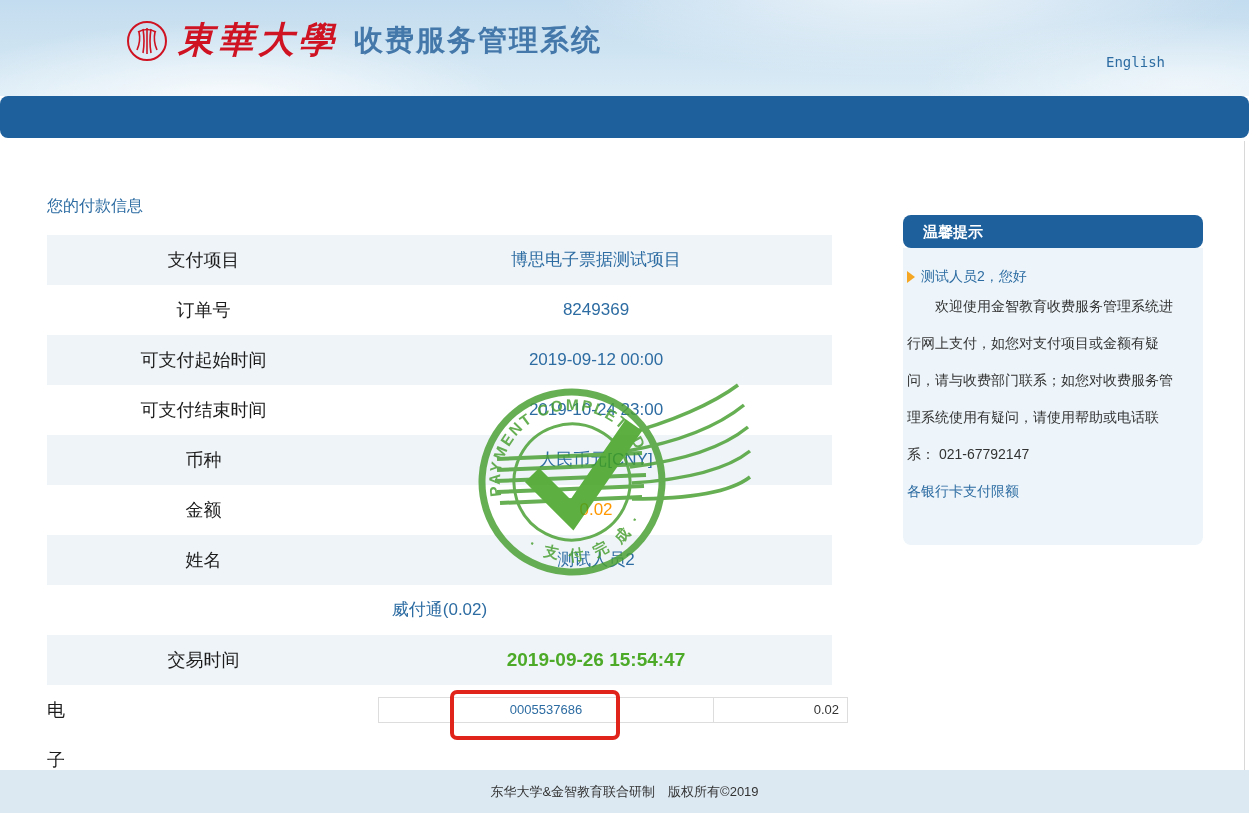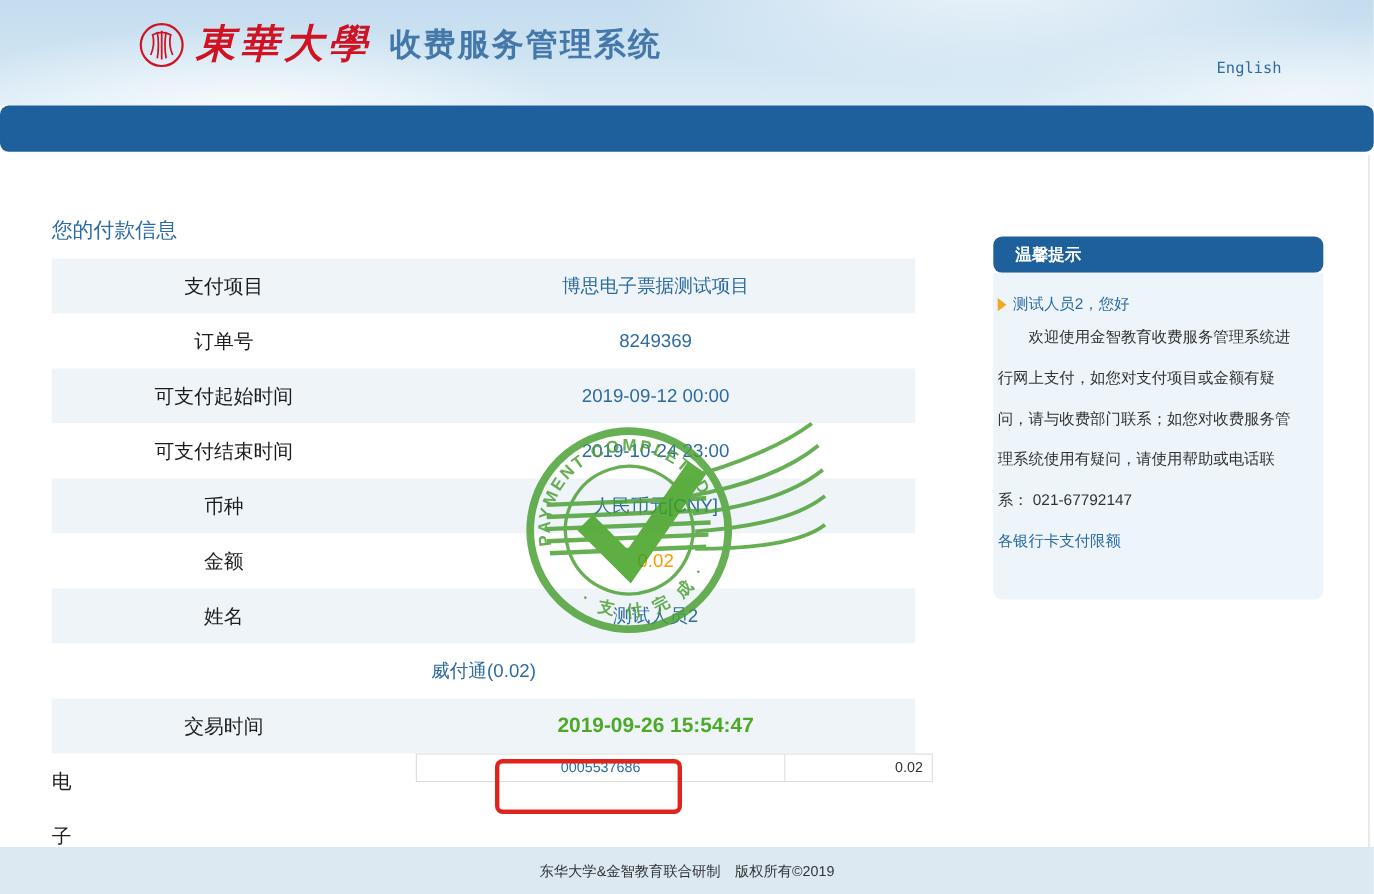--- a/index.html
+++ b/index.html
@@ -19,29 +19,29 @@
     font-style:italic;font-weight:bold;font-size:36px;color:#cf1322;letter-spacing:4px;white-space:nowrap;}
   .sys-title{margin-left:16px;font-size:29px;font-weight:bold;color:#4478aa;letter-spacing:2px;white-space:nowrap;}
   .english-link{position:absolute;left:1106px;top:54px;font-family:"DejaVu Sans Mono","Liberation Mono",monospace;
     font-size:14px;color:var(--blue,#2d6ca2);text-decoration:none;cursor:pointer;}
 
   
   .main-nav{position:absolute;left:0;top:96px;width:1249px;height:42px;
     background:var(--navy,#1e609c);border-radius:8px;}
 
   
-  .section-title{position:absolute;left:47px;top:196px;font-size:19px;color:var(--blue,#2d6ca2);}
+  .section-title{position:absolute;left:47px;top:196px;font-size:16px;color:var(--blue,#2d6ca2);}
   .pay-table{position:absolute;left:47px;top:235px;width:785px;}
   .pay-row{display:flex;height:50px;background:#fff;}
   .pay-row.alt{background:#eff4f8;}
   .pay-label{width:313px;text-align:center;line-height:50px;font-size:18px;color:#1c1c1c;}
   .pay-value{flex:1;text-align:center;line-height:50px;font-size:17px;color:var(--blue,#2d6ca2);}
   .val-orange{color:var(--orange,#ff9800);}
   .val-green{color:var(--green,#4caa28);font-weight:bold;font-size:19px;}
-  .invoice-inner{margin-left:313px;margin-top:0;width:470px;height:26px;display:flex;
+  .invoice-inner{margin-left:313px;margin-top:12px;width:470px;height:26px;display:flex;
     border:1px solid #ddd;background:#fff;box-sizing:border-box;}
   .invoice-num{width:334px;border-right:1px solid #ddd;text-align:center;line-height:24px;
     font-size:13px;color:var(--blue,#2d6ca2);cursor:pointer;}
   .invoice-amt{flex:1;text-align:right;line-height:24px;font-size:13px;color:#333;padding-right:8px;}
   .red-highlight{position:absolute;left:450px;top:690px;width:162px;height:42px;
     border:4px solid var(--red,#e0241b);border-radius:7px;z-index:6;}
 
   
   .stamp{position:absolute;left:472px;top:367px;z-index:5;opacity:.84;}
   .stamp .ring,.stamp .lines{stroke:var(--stampgreen,#4aa033);fill:none;}

